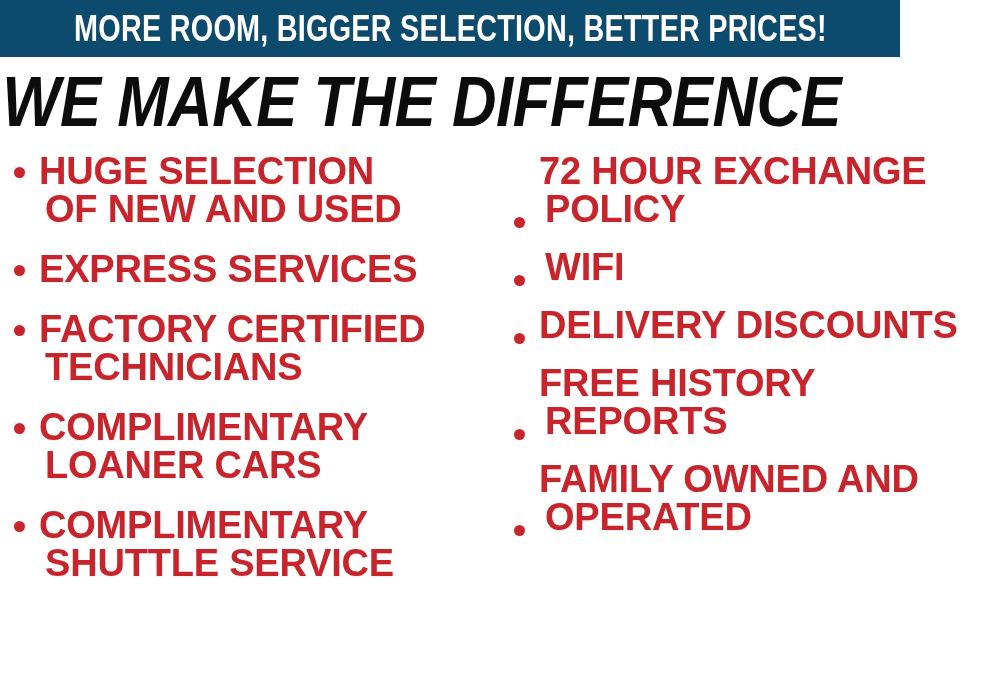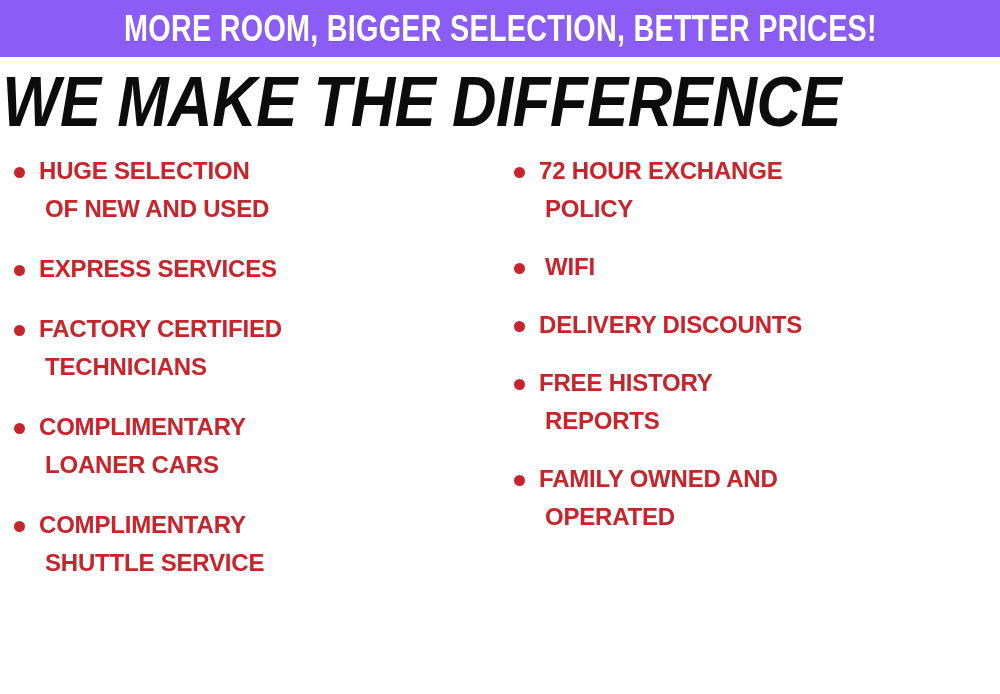--- a/index.html
+++ b/index.html
@@ -16,23 +16,23 @@
     height: 694px;
     background: #ffffff;
     overflow: hidden;
   }
 
   
   .banner {
     position: absolute;
     left: 0;
     top: 0;
-    width: 1000px;
+    width: 900px;
     height: 57px;
-    background: #8b5cf6;
+    background: #0c4a6e;
     display: flex;
     align-items: center;
     justify-content: center;
   }
   .banner-text {
     color: #ffffff;
     font-family: "Liberation Sans", sans-serif;
     font-weight: bold;
     font-size: 36px;
     line-height: 36px;
@@ -82,36 +82,37 @@
   .column-left  { left: 14px;  width: 486px; }
   .column-right { left: 514px; width: 486px; }
 
   .bullet-item {
     display: flex;
     align-items: flex-start;
     margin-bottom: 22px;
   }
   .column-right .bullet-item {
     margin-bottom: 20px;
+    align-items: flex-end;
   }
 
   .bullet-dot {
     flex: 0 0 auto;
     width: 11px;
     height: 11px;
     border-radius: 50%;
     background: #c8242c;
     margin-top: 15px;
     margin-right: 14px;
   }
   .bullet-text {
     color: #c8242c;
     font-family: "Liberation Sans", sans-serif;
     font-weight: bold;
-    font-size: 24px;
+    font-size: 38px;
     line-height: 38px;
     letter-spacing: -0.2px;
     text-shadow: 0 1px 0 rgba(0,0,0,0.05);
   }
   .bullet-text .line2 {
     display: block;
     padding-left: 6px;
   }
 </style>
 </head>

